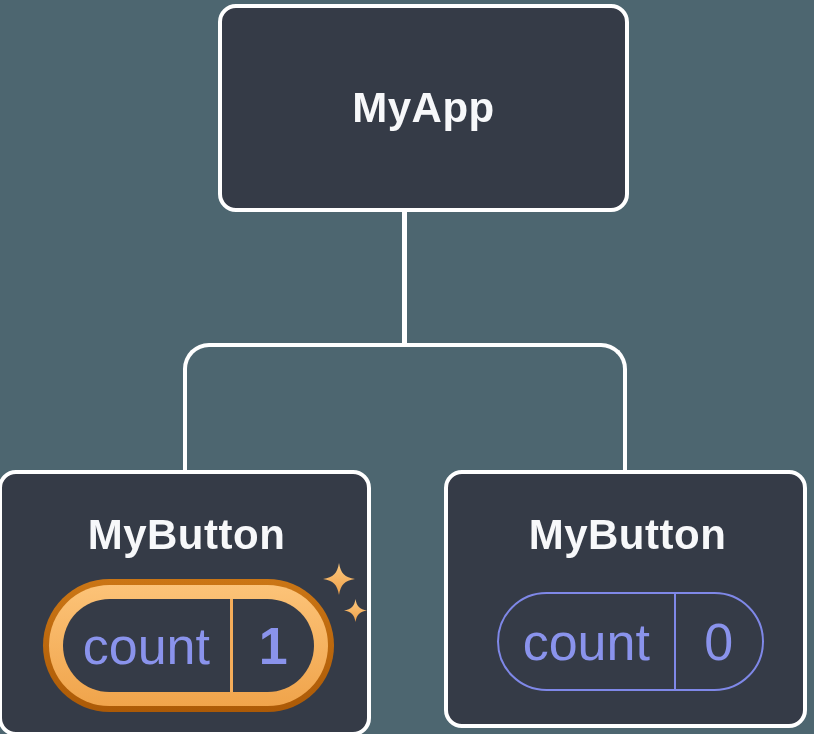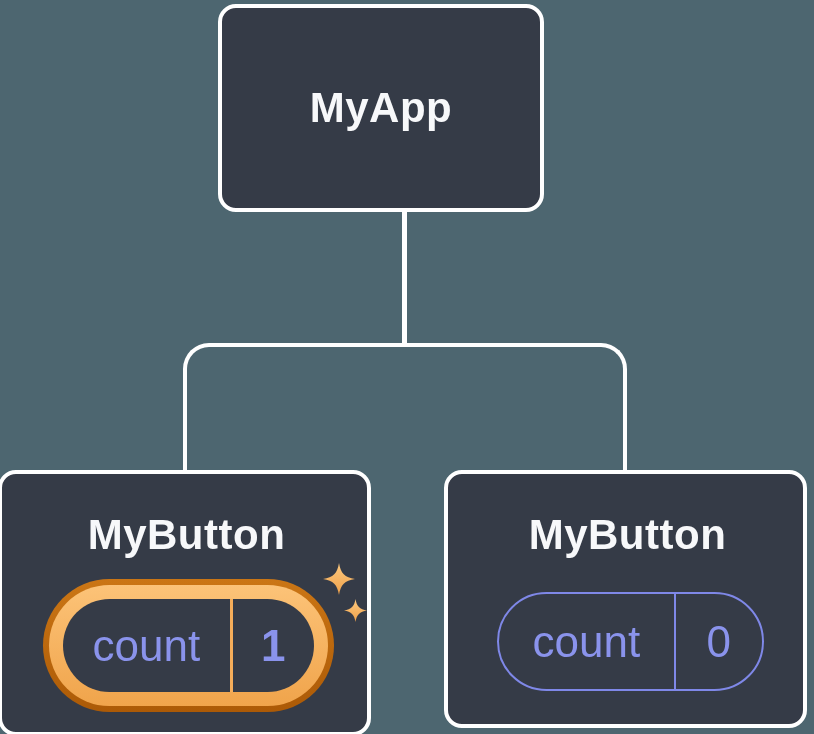--- a/index.html
+++ b/index.html
@@ -26,21 +26,21 @@
   .stage{position:absolute;inset:0;}
 
   
   .node{
     position:absolute;
     background:var(--node-fill);
     border:4px solid var(--node-border);
     border-radius:18px;
   }
   .node-root{
-    left:218px;top:4px;width:326px;height:208px;
+    left:218px;top:4px;width:411px;height:208px;
     display:flex;align-items:center;justify-content:center;
   }
   .node-child-left{left:-2px;top:470px;width:373px;height:266px;}
   .node-child-right{left:444px;top:470px;width:363px;height:258px;}
 
   .node-title{
     color:var(--title-text);
     font-size:42px;
     font-weight:600;
     letter-spacing:0.5px;
@@ -62,21 +62,21 @@
     border-left:4px solid var(--node-border);
     border-right:4px solid var(--node-border);
     border-radius:26px 26px 0 0;
   }
 
   
   .pill-row{display:flex;width:100%;height:100%;align-items:stretch;}
   .pill-cell{
     display:flex;align-items:center;justify-content:center;
     color:var(--state-text);
-    font-size:44px;
+    font-size:52px;
     line-height:1;
   }
   .pill-cell-key{width:66.4%;}
   .pill-cell-value{width:33.6%;}
 
   
   .pill-highlight-outer{
     position:absolute;left:41px;top:105px;width:291px;height:133px;
     border-radius:999px;
     background:linear-gradient(180deg,var(--ring-edge-top),var(--ring-edge-bottom));

